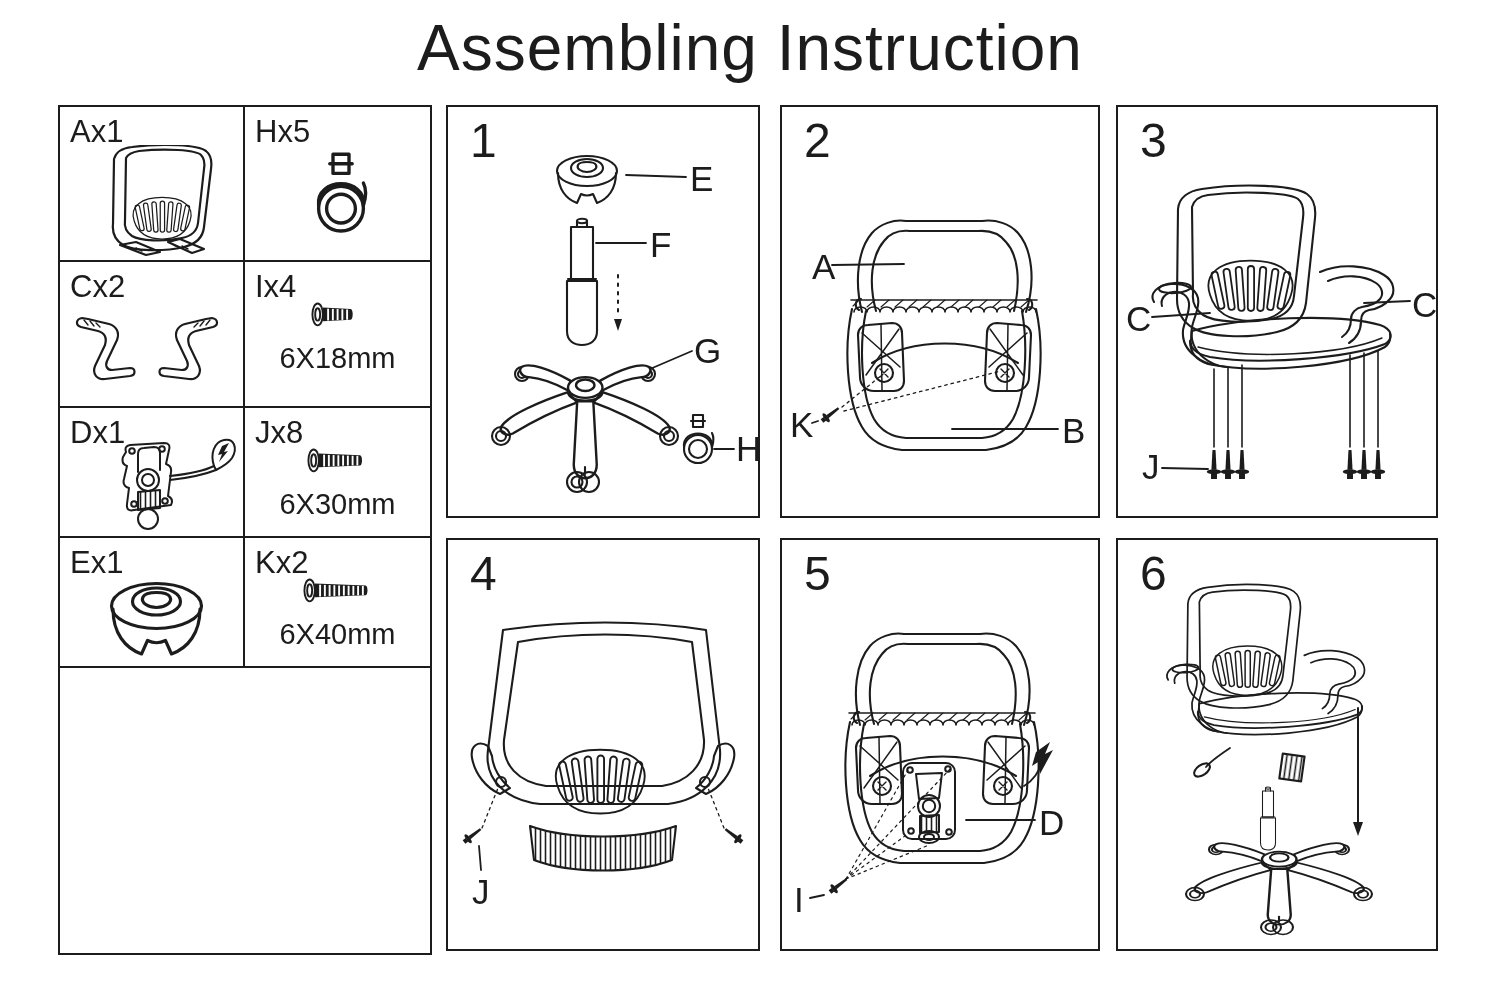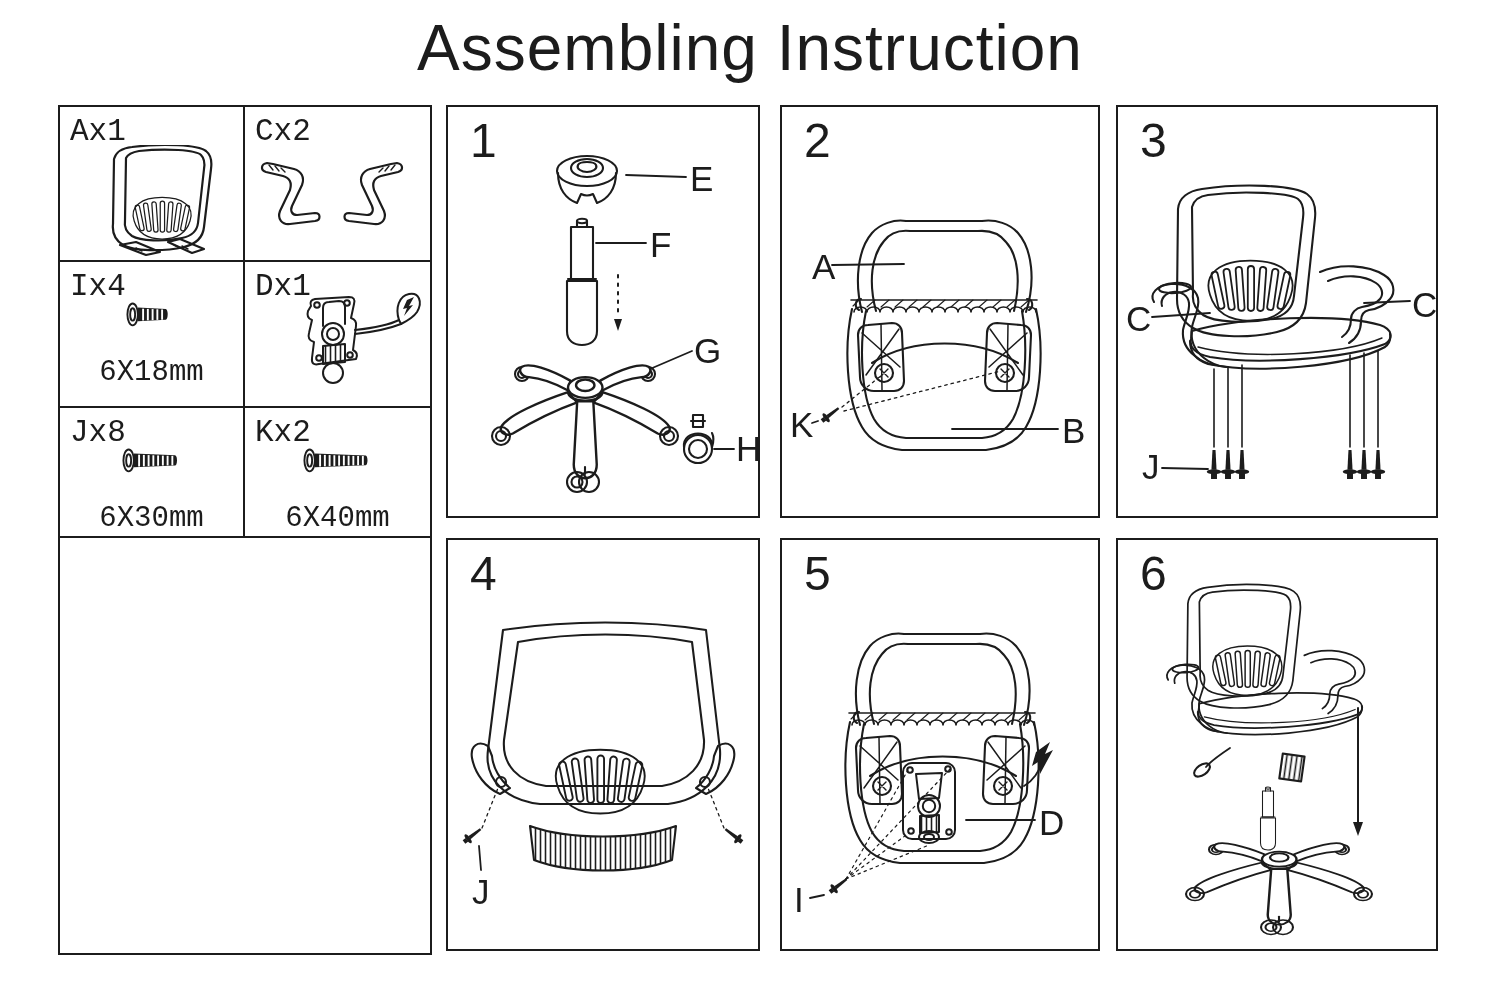--- a/index.html
+++ b/index.html
@@ -3,26 +3,26 @@
 <meta charset="utf-8">
 <style>
   html,body{margin:0;padding:0;background:#fff;}
   .page{position:relative;width:1500px;height:995px;background:#fff;color:#1c1c1c;
         font-family:"Liberation Sans", sans-serif;overflow:hidden;}
   .title{position:absolute;left:0;right:0;top:16px;margin:0;text-align:center;
          font-size:64px;font-weight:400;letter-spacing:1px;line-height:1;}
   .parts-table{position:absolute;left:58px;top:105px;width:374px;height:850px;
                border:2px solid #1c1c1c;box-sizing:border-box;display:grid;
                grid-template-columns:185px 1fr;
-               grid-template-rows:155px 146px 130px 130px 130px 1fr;font-family:Liberation Mono, monospace;}
+               grid-template-rows:155px 146px 130px 130px 130px 1fr;}
   .cell{position:relative;box-sizing:border-box;}
   .cell:nth-child(odd){border-right:2px solid #1c1c1c;}
   .cell:nth-child(-n+10){border-bottom:2px solid #1c1c1c;}
   .code{position:absolute;left:10px;top:8px;font-size:31px;line-height:1.1;}
-  .size{position:absolute;left:0;right:0;top:94px;text-align:center;font-size:29px;}
+  .size{position:absolute;left:0;right:0;top:80px;text-align:center;font-size:29px;}
   .cart{position:absolute;}
   .panel{position:absolute;border:2px solid #1c1c1c;box-sizing:border-box;background:#fff;}
   .panel>svg.art{position:absolute;left:0;top:0;width:100%;height:100%;}
   .num{position:absolute;left:22px;top:10px;font-size:48px;line-height:1;}
   .co{position:absolute;font-size:35px;line-height:1.15;}
 </style>
 </head>
 <body>
 
 <svg width="0" height="0" style="position:absolute" aria-hidden="true">
@@ -218,20 +218,26 @@
           <use href="#sym-fan" transform="translate(52,50) scale(0.62)"></use>
           <path d="M44,100 L70,110 L84,107 L60,97 Z"></path>
           <path d="M92,97 L116,108 L128,104 L104,94 Z"></path>
           <path d="M52,102 L58,105 M60,103 L66,106 M98,100 L104,103 M106,101 L112,104" stroke-width="1.4"></path>
         </g>
       </svg>
     </div>
 
 
 
+    <div class="cell">
+      <span class="code">Hx5</span>
+      <svg class="cart" style="left:62px;top:42px" width="66" height="92" viewBox="0 0 66 92">
+        <use href="#sym-caster" transform="translate(2,2) scale(1.6)"></use>
+      </svg>
+    </div>
 
     <div class="cell">
       <span class="code">Cx2</span>
       <svg class="cart" style="left:8px;top:42px" width="158" height="84" viewBox="0 0 158 84">
         <g id="cxbr" fill="none" stroke="#1c1c1c" stroke-width="2.2" stroke-linecap="round" stroke-linejoin="round">
           <path d="M14,14 C8,15 7,21 13,23 L30,27 C37,29 39,34 37,41 L27,62 C24,70 29,76 37,75 L62,72 C68,71 68,64 62,64 L44,66 C39,66 37,62 39,57 L49,36 C52,28 48,22 41,20 L20,15 Z"></path>
           <path d="M16,16 L20,21 M22,17 L26,22 M28,19 L32,23" stroke-width="1.4"></path>
         </g>
         <use href="#cxbr" transform="translate(158,0) scale(-1,1)"></use>
       </svg>
@@ -267,20 +273,26 @@
     </div>
 
     <div class="cell">
       <span class="code">Jx8</span>
       <svg class="cart" style="left:60px;top:38px" width="115" height="34" viewBox="0 0 115 34">
         <use href="#scr30" transform="translate(2,3) scale(0.95)"></use>
       </svg>
       <span class="size">6X30mm</span>
     </div>
 
+    <div class="cell">
+      <span class="code">Ex1</span>
+      <svg class="cart" style="left:42px;top:36px" width="108" height="86" viewBox="0 0 108 86">
+        <use href="#sym-cap" transform="translate(2,2) scale(1.5)"></use>
+      </svg>
+    </div>
 
     <div class="cell">
       <span class="code">Kx2</span>
       <svg class="cart" style="left:56px;top:38px" width="126" height="34" viewBox="0 0 126 34">
         <use href="#scr40" transform="translate(2,3) scale(0.95)"></use>
       </svg>
       <span class="size">6X40mm</span>
     </div>
 
 

